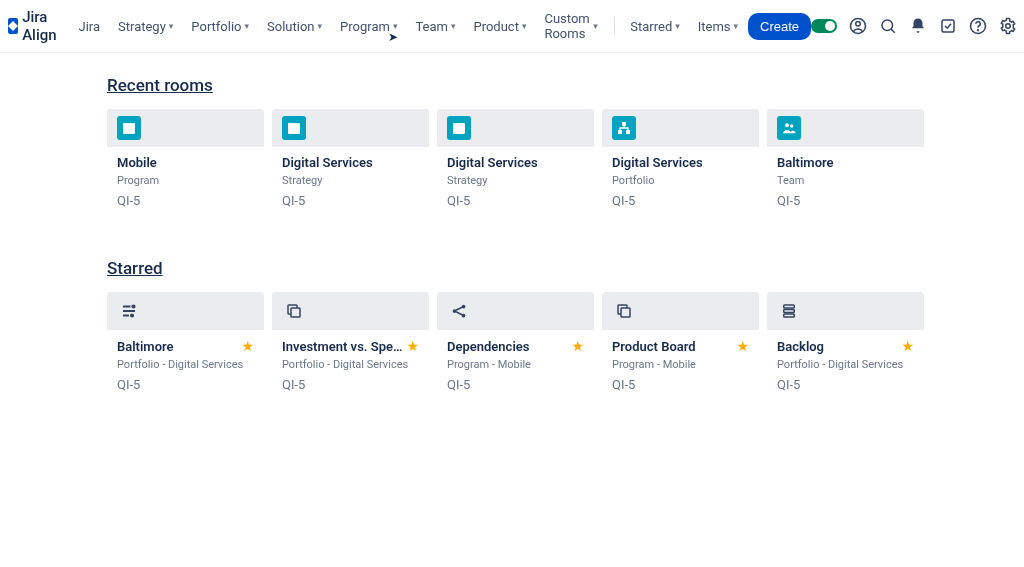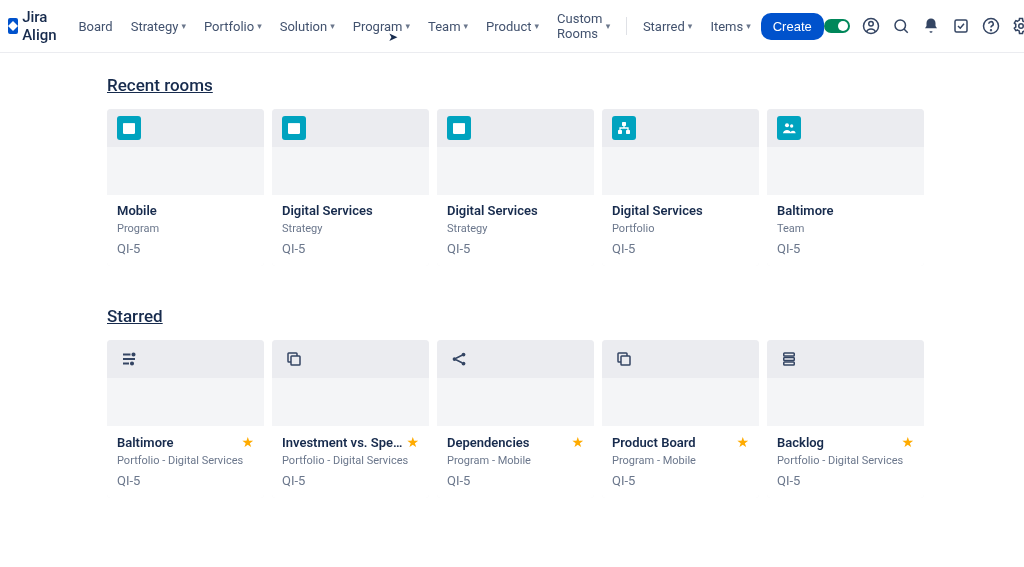--- a/index.html
+++ b/index.html
@@ -17,21 +17,21 @@
   .toggle::after{content:"";position:absolute;right:2px;top:2px;width:10px;height:10px;background:#fff;border-radius:50%;}
   .icon-btn { width:18px; height:18px; display:flex; align-items:center; justify-content:center; color:#344563; cursor:pointer;}
   .content { padding: 22px 100px 0 107px; }
   .section-title { font-size: 17px; font-weight: 500; color:#172b4d; margin-bottom: 14px; text-decoration: underline;}
   .card-row { display:flex; gap:8px; margin-bottom:40px;}
   .card { flex:1; background:#f4f5f7; border-radius:4px; min-width:0; cursor:pointer; overflow:hidden;}
   .card-head { background:#ebecf0; padding:8px 10px; height:38px; display:flex; align-items:center;}
   .card-iconbox { width:24px; height:24px; border-radius:3px; display:flex; align-items:center; justify-content:center;}
   .ib-teal { background:#00a3bf; color:#fff;}
   .ib-dark { color:#344563; }
-  .card-body { padding:8px 10px 10px; background:#fff;margin-top:48px;}
+  .card-body { padding:8px 10px 10px; background:#fff;}
   .card-title-row { display:flex; align-items:center; justify-content:space-between;}
   .card-title { font-size:13px; font-weight:600; color:#172b4d; white-space:nowrap; overflow:hidden; text-overflow:ellipsis;}
   .star { color:#ffab00; font-size:14px;}
   .card-sub { font-size:11px; color:#6b778c; margin-top:4px; white-space:nowrap; overflow:hidden; text-overflow:ellipsis;}
   .card-meta { font-size:13px; color:#6b778c; margin-top:6px;}
   .cursor { position:absolute; left:388px; top:30px; font-size:12px; pointer-events:none;}
   svg { display:block; }
 </style>
 </head>
 <body>
@@ -40,21 +40,21 @@
   <div class="brand">
     <span class="brand-icon">
       <svg width="10" height="10" viewBox="0 0 10 10">
           <path d="M5 0 L10 5 L5 10 L0 5 Z" fill="#fff"></path>
         </svg>
     </span>
     <span>Jira Align</span>
   </div>
   <div class="nav-links">
     <div class="nav-item">
-        <span>Board</span>
+        <span>Jira</span>
       </div>
     <div class="nav-item">
         <span>Strategy</span>
         <span class="chev">▾</span>
       </div>
     <div class="nav-item">
         <span>Portfolio</span>
         <span class="chev">▾</span>
       </div>
     <div class="nav-item">

